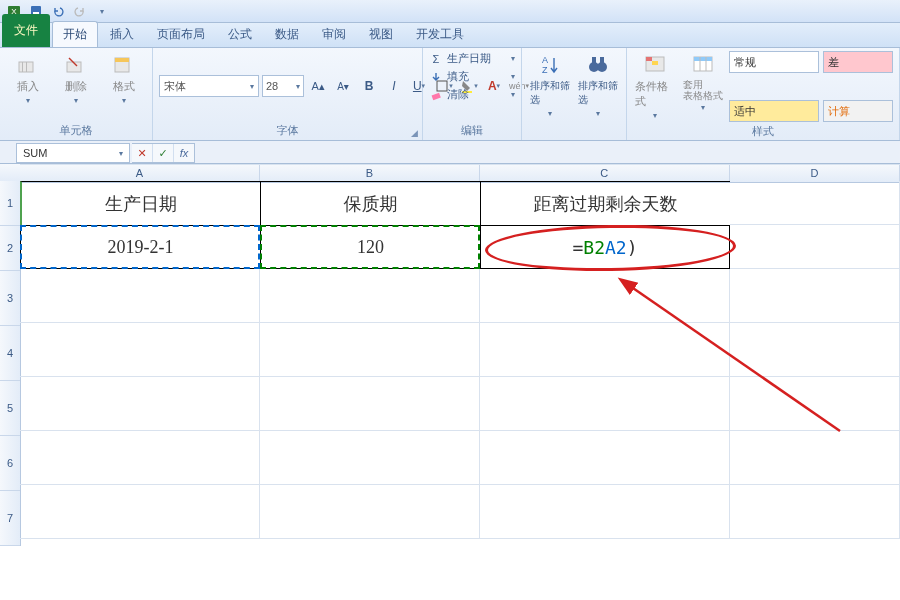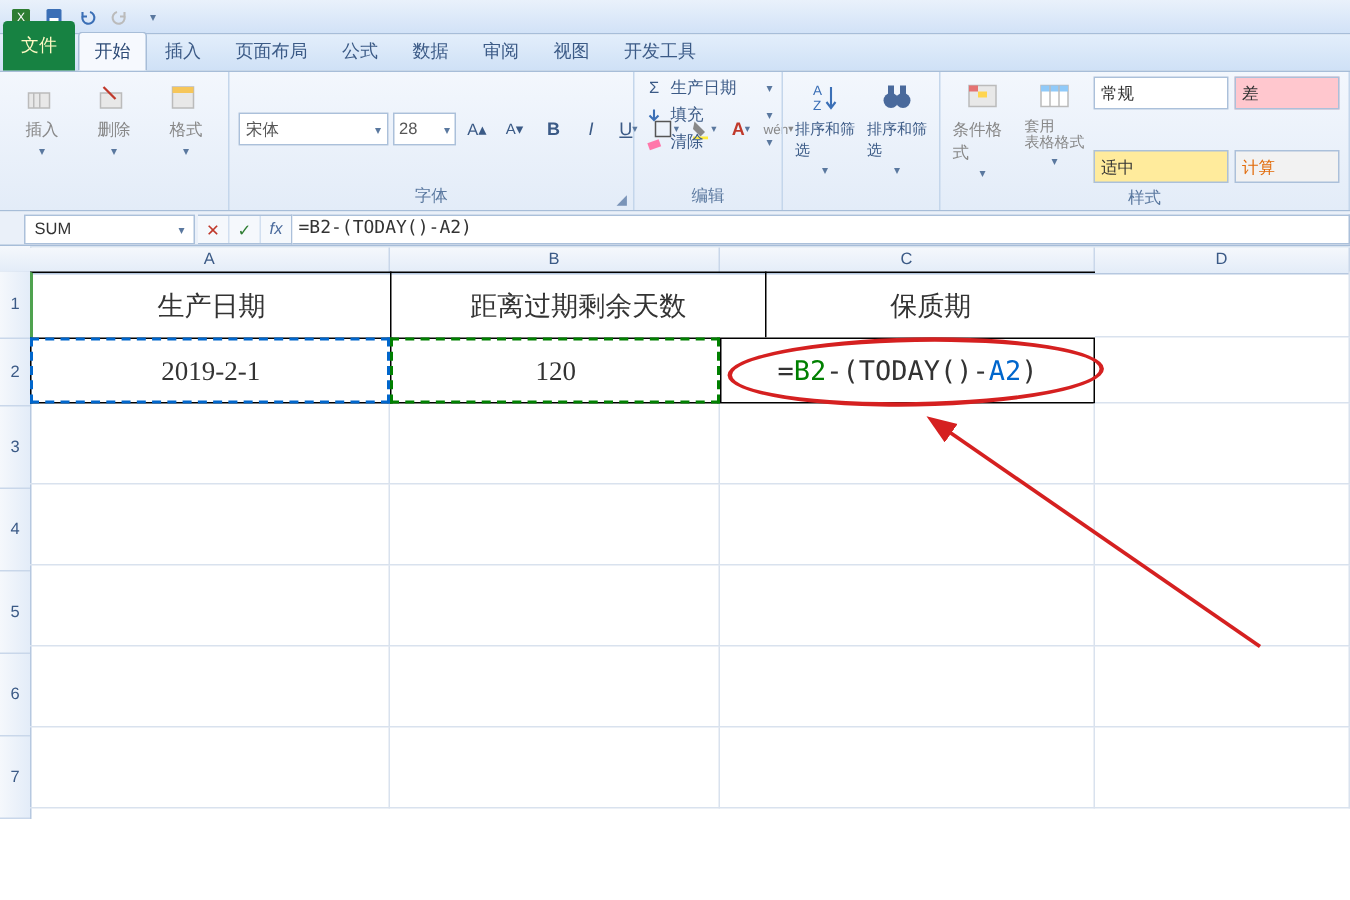--- a/index.html
+++ b/index.html
@@ -141,20 +141,21 @@
         <span class="ic">
             <svg width="22" height="22">
               <rect x="2" y="4" width="14" height="14" fill="#e8e8e8" stroke="#bbb"></rect>
               <rect x="2" y="4" width="14" height="4" fill="#f6c65a"></rect>
             </svg>
           </span>
         <span class="lbl">格式</span>
           <span class="dd">▾</span>
       </div>
     </div>
+    <div class="group-label">单元格</div>
   </div>
 
   <div class="group" style="min-width:190px">
     <div class="group-content" style="flex-direction:row;gap:4px">
       <div class="row">
         <div class="font-name">
             <span>宋体</span>
             <span class="dd">▾</span>
           </div>
         <div class="font-size">
@@ -309,21 +310,20 @@
       <span>SUM</span>
       <span class="dd">▾</span>
     </div>
   <div class="nb-btns">
     <div class="nb-btn" style="color:#c0392b">✕</div>
     <div class="nb-btn" style="color:#2e7d32">✓</div>
     <div class="nb-btn">
         <span class="fx">fx</span>
       </div>
   </div>
-  <div class="formula-input">=B2-(TODAY()-A2)</div>
 </div>
 
 <div class="sheet">
   <div class="select-all"></div>
 
   <div class="col-headers">
     <div class="ch" style="width:240px">A</div>
     <div class="ch" style="width:220px">B</div>
     <div class="ch" style="width:250px">C</div>
     <div class="ch" style="width:170px">D</div>
@@ -335,31 +335,30 @@
     <div class="rh" style="height:54px">3</div>
     <div class="rh" style="height:54px">4</div>
     <div class="rh" style="height:54px">5</div>
     <div class="rh" style="height:54px">6</div>
     <div class="rh" style="height:54px">7</div>
   </div>
 
   <div class="grid">
     <div class="grow data-row1" style="top:0;height:44px">
       <div class="gc data-cell" style="width:240px">生产日期</div>
+      <div class="gc data-cell" style="width:220px">保质期</div>
       <div class="gc data-cell" style="width:250px">距离过期剩余天数</div>
-      <div class="gc data-cell" style="width:220px">保质期</div>
       <div class="gc" style="width:170px;border:none;border-right:1px solid #d9e2ee;border-bottom:1px solid #d9e2ee"></div>
     </div>
     <div class="grow data-row2" style="top:44px;height:44px">
       <div class="gc data-cell" style="width:240px">2019-2-1</div>
       <div class="gc data-cell" style="width:220px">120</div>
       <div class="gc edit-cell" style="width:250px">
         <span>=</span>
           <span class="cell-green">B2</span>
-          <span>-(TODAY()-</span>
           <span class="cell-blue">A2</span>
           <span>)</span>
       </div>
       <div class="gc" style="width:170px;border:none;border-right:1px solid #d9e2ee;border-bottom:1px solid #d9e2ee"></div>
     </div>
     <div class="grow" style="top:88px;height:54px">
       <div class="gc" style="width:240px"></div>
       <div class="gc" style="width:220px"></div>
       <div class="gc" style="width:250px"></div>
       <div class="gc" style="width:170px"></div>

